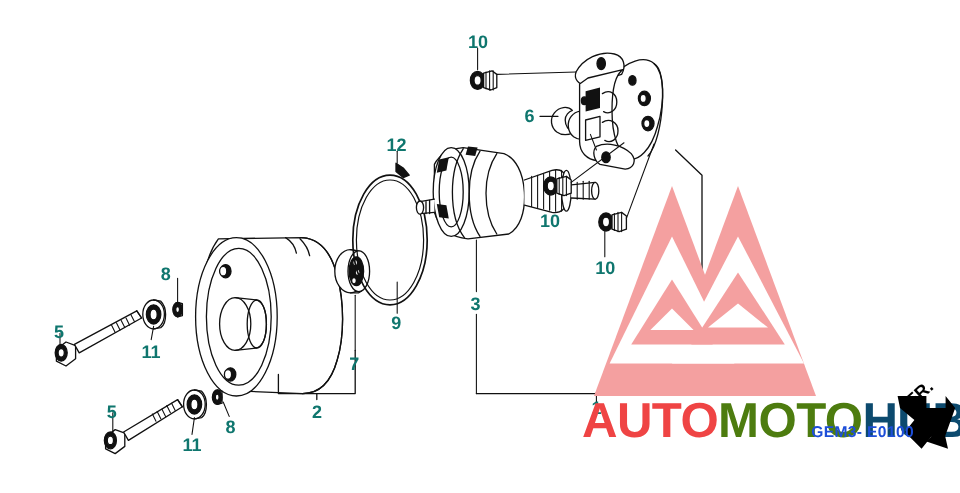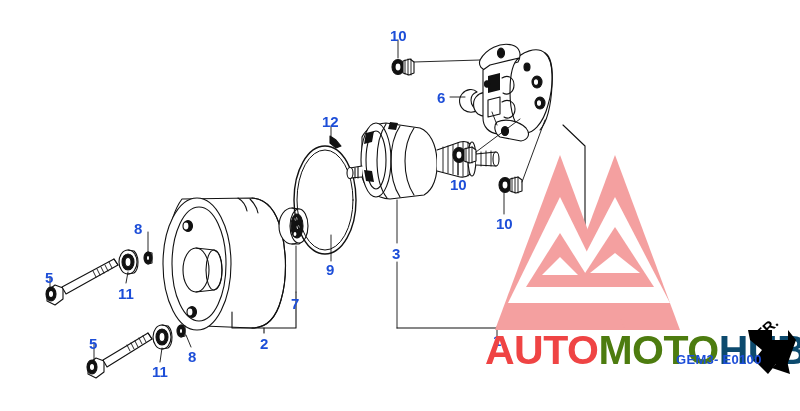--- a/index.html
+++ b/index.html
@@ -20,21 +20,21 @@
     left: 0;
     top: 0;
     width: 800px;
     height: 411px;
   }
   .callout {
     position: absolute;
     font-family: "Liberation Sans", sans-serif;
     font-size: 15px;
     font-weight: bold;
-    color: #1d4ed8;
+    color: #0f766e;
     line-height: 1;
     white-space: nowrap;
     user-select: none;
   }
   #partnumber {
     position: absolute;
     left: 676px;
     top: 352px;
     font-family: "Liberation Sans", sans-serif;
     font-size: 13px;

